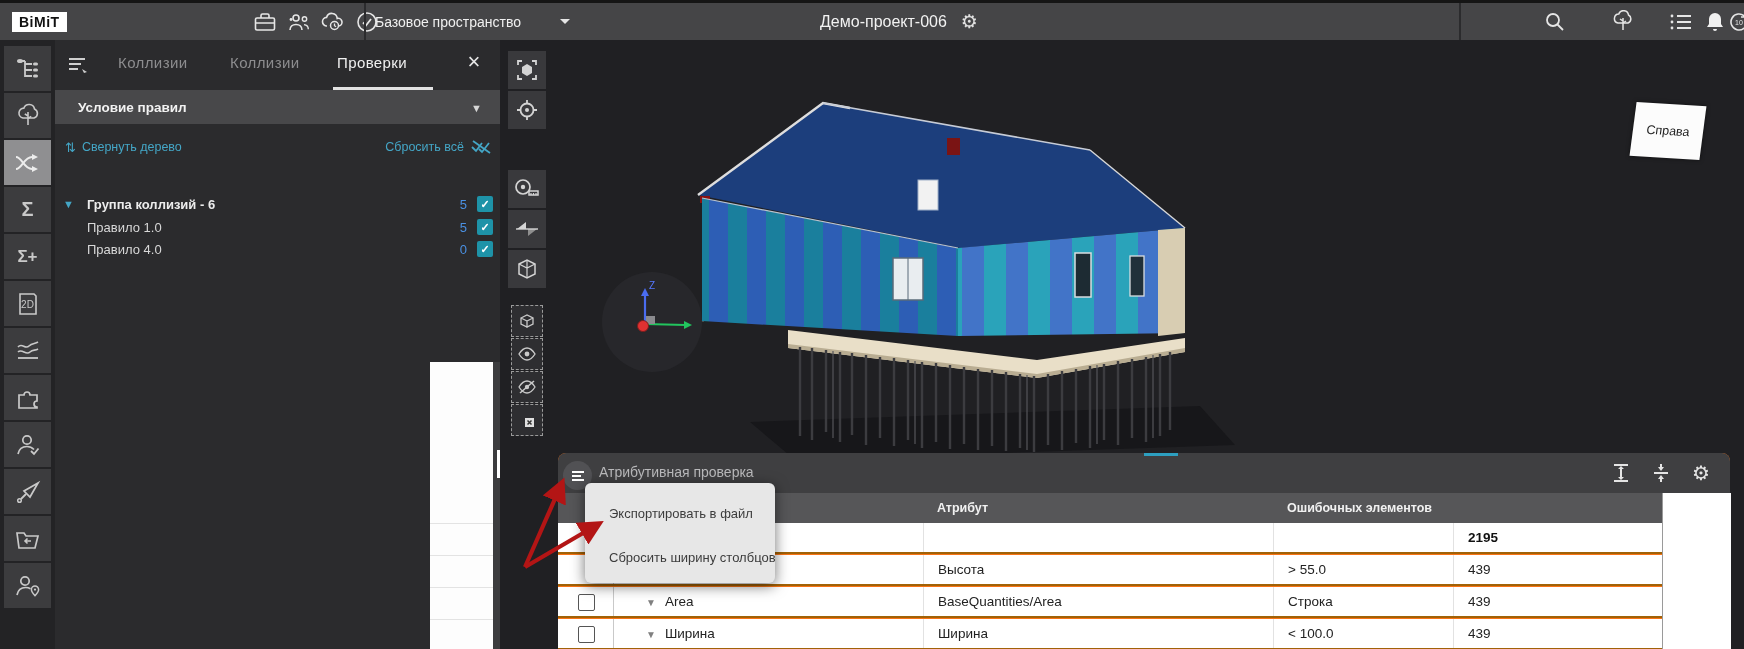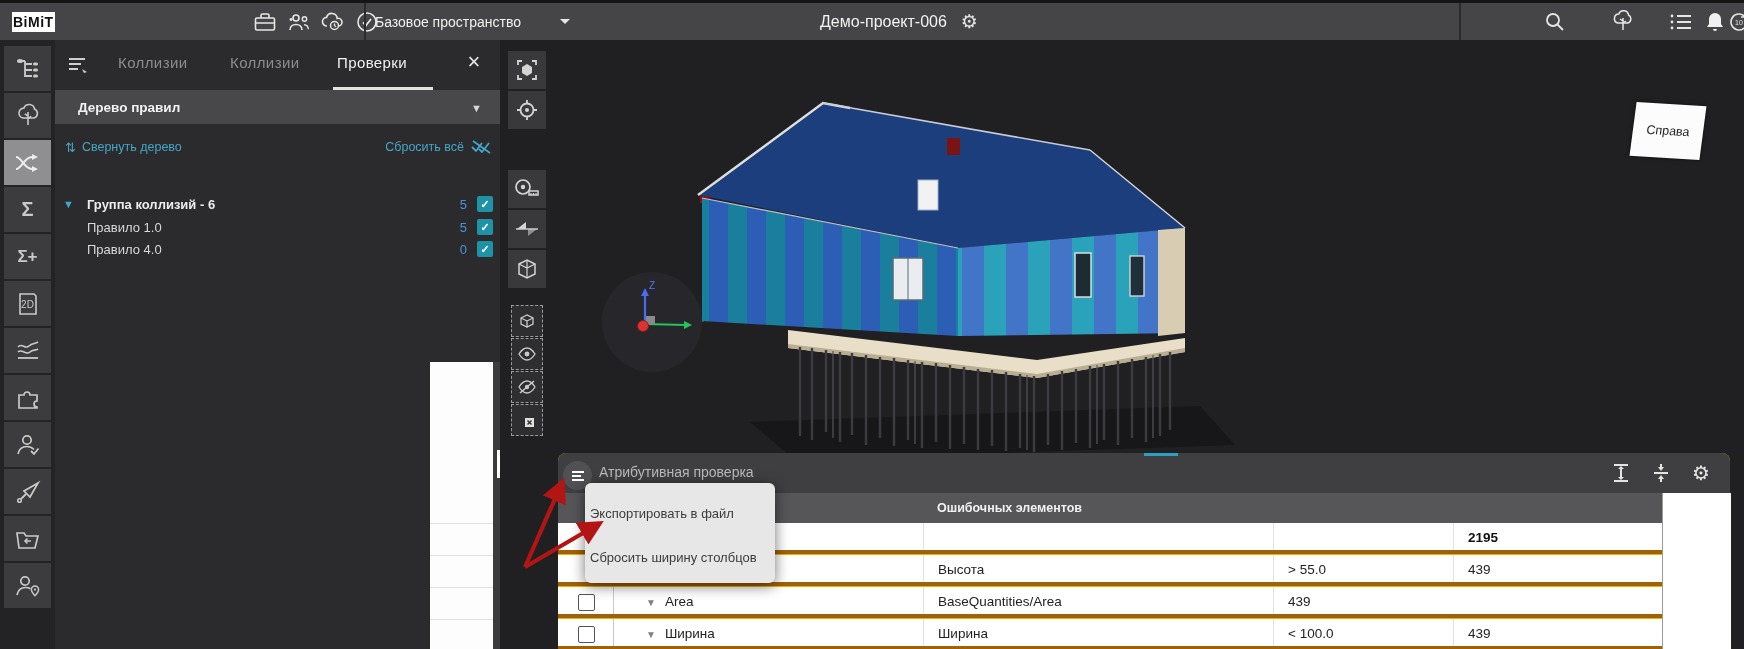--- a/index.html
+++ b/index.html
@@ -3,21 +3,21 @@
 <meta charset="utf-8">
 <style>
   html,body{margin:0;padding:0;background:#000;}
   .screen{position:relative;width:1744px;height:649px;overflow:hidden;
           font-family:"Liberation Sans",sans-serif;background:#202023;color:#ddd;}
   .abs{position:absolute;}
   
   .topbar{left:0;top:0;width:1744px;height:37px;background:#454547;border-top:3px solid #151515;
           display:flex;align-items:center;}
   .logo{position:absolute;left:12px;top:9px;background:#fff;color:#111;font-weight:bold;
-        font-size:14px;padding:2px 1px;letter-spacing:.5px;}
+        font-size:14px;padding:2px 7px;letter-spacing:.5px;}
   .tb-ico{position:absolute;top:7px;width:26px;height:24px;display:flex;align-items:center;justify-content:center;color:#e6e6e6;}
   .tb-sep{position:absolute;top:0;width:2px;height:37px;background:#2b2b2d;}
   .ws-select{position:absolute;left:375px;top:0;height:37px;display:flex;align-items:center;gap:38px;color:#f0f0f0;font-size:14px;cursor:pointer;}
   .proj-title{position:absolute;left:820px;top:0;height:37px;display:flex;align-items:center;gap:14px;color:#f2f2f2;font-size:16px;}
   
   .rail{left:0;top:40px;width:55px;height:609px;background:#232325;}
   .rail-btn{position:absolute;left:4px;width:47px;height:45px;background:#3c3c3e;display:flex;
             align-items:center;justify-content:center;color:#c9c9c9;cursor:pointer;}
   .rail-btn.active{background:#8f8f91;color:#ececec;}
   .glyph{font-size:20px;font-weight:bold;}
@@ -46,47 +46,47 @@
   .vthumb{position:absolute;left:4px;top:88px;width:3px;height:28px;background:#fff;}
   
   .viewport{left:500px;top:40px;width:1244px;height:609px;background:#202023;}
   .vp-btn{position:absolute;left:8px;width:38px;height:38px;background:#39393c;color:#d4d4d4;
           display:flex;align-items:center;justify-content:center;cursor:pointer;}
   .vp-btn.dashed{left:11px;width:32px;height:32px;background:#2e2e31;border:1.5px dashed #9a9a9a;box-sizing:border-box;}
   .sprava{position:absolute;left:1133px;top:64px;width:70px;height:54px;background:#fcfcfc;
           transform:rotate(3.5deg) skewX(-4deg);display:flex;align-items:center;justify-content:center;
           color:#222;font-size:12.5px;box-shadow:0 0 4px rgba(0,0,0,.5);}
   
-  .bpanel{left:558px;top:453px;width:1172px;height:196px;background:#eab308;border-radius:8px 8px 0 0;}
+  .bpanel{left:558px;top:453px;width:1172px;height:196px;background:#f97316;border-radius:8px 8px 0 0;}
   .bp-head{position:absolute;left:0;top:0;width:1172px;height:40px;background:#3f3f41;border-radius:8px 8px 0 0;}
   .drag-dash{position:absolute;left:586px;top:0;width:34px;height:3px;background:#2d9fc0;cursor:ns-resize;}
   .burger-btn{position:absolute;left:5px;top:8px;width:29px;height:29px;border-radius:50%;background:#515154;
               display:flex;align-items:center;justify-content:center;cursor:pointer;}
   .bp-title{position:absolute;left:41px;top:11px;color:#b9b9bb;font-size:14px;}
   .bp-icons{position:absolute;right:16px;top:7px;display:flex;gap:14px;color:#e4e4e4;}
   .bp-icons .ic{width:26px;height:26px;display:flex;align-items:center;justify-content:center;cursor:pointer;}
   .grid{display:grid;grid-template-columns:55px 310px 350px 180px 209px;}
   .thead{position:absolute;left:0;top:40px;width:1104px;height:30px;background:#565658;color:#f1f1f1;
          font-size:12.5px;font-weight:bold;}
   .thead>div{line-height:30px;padding-left:14px;}
-  .trow{position:absolute;left:0;width:1104px;height:31px;background:#fff;border-bottom:4px solid #a16207;
+  .trow{position:absolute;left:0;width:1104px;height:31px;background:#fff;border-bottom:2px solid #a16207;
         color:#222;font-size:13.5px;box-sizing:border-box;}
   .trow>div{line-height:30px;padding-left:14px;white-space:nowrap;overflow:hidden;}
   .trow .c-name{border-left:1px solid #c9c9c9;}
   .trow .c-attr,.trow .c-cond,.trow .c-err{border-left:1px solid #e2e2e2;}
   .row-cb{display:inline-block;width:15px;height:15px;border:1.6px solid #555;border-radius:2px;
           margin:7px 0 0 6px;background:#fff;}
   .name-caret{color:#808080;font-size:10px;margin:0 9px 0 18px;}
   .gutter{position:absolute;left:1104px;top:40px;width:68px;height:156px;background:#fff;border-left:1px solid #9a9a9a;}
   .bold-num{font-weight:bold;color:#111;}
   
   .ctx-menu{left:585px;top:483px;width:190px;height:100px;background:#e7e7e7;border-radius:6px;
             box-shadow:0 3px 14px rgba(0,0,0,.55);z-index:40;}
   .ctx-item{position:absolute;left:0;width:190px;height:44px;display:flex;align-items:center;
-            padding-left:5px;box-sizing:border-box;color:#3c3c3c;font-size:13px;cursor:pointer;white-space:nowrap;}
+            padding-left:24px;box-sizing:border-box;color:#3c3c3c;font-size:13px;cursor:pointer;white-space:nowrap;}
   
   .arrows{left:460px;top:430px;width:220px;height:170px;z-index:60;pointer-events:none;}
   svg{display:block;}
 </style>
 </head>
 <body>
 
 <div class="screen">
 
   <div class="abs topbar">
@@ -256,21 +256,21 @@
           </svg>
       </div>
       <div class="tab" style="left:63px">Коллизии</div>
       <div class="tab" style="left:175px">Коллизии</div>
       <div class="tab active" style="left:282px">Проверки</div>
       <div class="tab-underline"></div>
       <div class="panel-close">×</div>
     </div>
 
     <div class="section-bar">
-      <span>Дерево правил</span>
+      <span>Условие правил</span>
       <span class="section-caret">▼</span>
     </div>
 
     <div class="tree">
 
       <div class="tree-ctl" style="left:10px;top:12px">
         <span style="font-size:13px">⇅</span>
         <span>Свернуть дерево</span>
       </div>
       <div class="tree-ctl" style="right:8px;top:12px;left:auto;position:absolute">
@@ -461,20 +461,21 @@
               <path d="M9 8L6 4h6zM9 12l-3 4h6z" fill="#e4e4e4"></path>
             </svg>
         </span>
         <span class="ic" style="font-size:20px;color:#e4e4e4;">⚙</span>
       </div>
     </div>
 
     <div class="thead grid">
       <div></div>
       <div></div>
+      <div>Атрибут</div>
       <div>Ошибочных элементов</div>
     </div>
 
     <div class="trow grid" style="top:70px">
       <div></div>
       <div class="c-name"></div>
       <div class="c-attr"></div>
       <div class="c-cond"></div>
       <div class="c-err bold-num">2195</div>
     </div>
@@ -482,20 +483,21 @@
       <div></div>
       <div class="c-name"></div>
       <div class="c-attr">Высота</div>
       <div class="c-cond">&gt; 55.0</div>
       <div class="c-err">439</div>
     </div>
     <div class="trow grid" style="top:134px">
       <div><span class="row-cb"></span></div>
       <div class="c-name"><span class="name-caret">▼</span><span>Area</span></div>
       <div class="c-attr">BaseQuantities/Area</div>
+      <div class="c-cond">Строка</div>
       <div class="c-err">439</div>
     </div>
     <div class="trow grid" style="top:166px">
       <div><span class="row-cb"></span></div>
       <div class="c-name"><span class="name-caret">▼</span><span>Ширина</span></div>
       <div class="c-attr">Ширина</div>
       <div class="c-cond">&lt; 100.0</div>
       <div class="c-err">439</div>
     </div>
 

